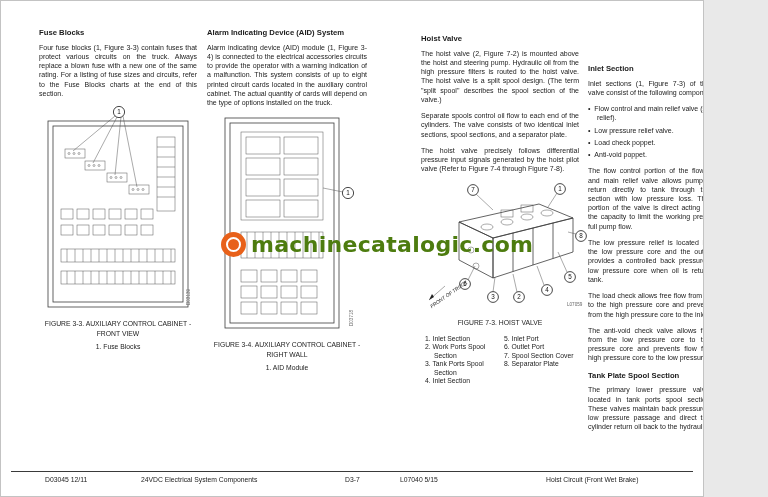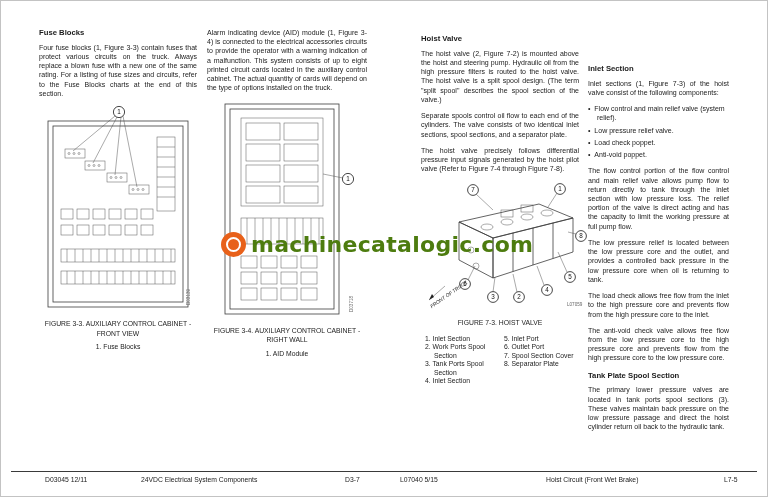--- a/index.html
+++ b/index.html
@@ -1,17 +1,17 @@
 <!DOCTYPE html>
 <html><head>
 <meta charset="utf-8">
 <style>
   html,body { margin:0; padding:0; background:#e9e9e9; }
   .page {
-    position:relative; width:768px; height:497px; background:#ffffff;
+    position:relative; width:704px; height:497px; background:#ffffff;
     border:1px solid #c3c3c3; box-sizing:border-box; overflow:hidden;
     font-family:"Liberation Sans", sans-serif; color:#1b1b1b;
   }
   .col { position:absolute; top:27px; }
   .col-1 { left:38px;  width:158px; }
   .col-2 { left:206px; width:160px; }
   .col-3 { left:420px; width:158px;margin-top:6px; }
   .col-4 { left:587px; width:141px;margin-top:36px; }
 
   .sec-heading { font-size:7.7px; font-weight:bold; margin:0 0 5px 0; line-height:1.25; }
@@ -159,20 +159,21 @@
             <line x1="128" y1="166" x2="128" y2="179"></line>
         </g>
         <text class="tiny-code" transform="rotate(-90 147 200)" x="147" y="200">D03139</text>
       </svg>
       <div class="fig-caption">FIGURE 3-3. AUXILIARY CONTROL CABINET - FRONT VIEW</div>
       <div class="fig-legend-single">1. Fuse Blocks</div>
     </div>
   </div>
 
   <div class="col col-2">
+    <div class="sec-heading">Alarm Indicating Device (AID) System</div>
     <p class="body-p">Alarm indicating device (AID) module (1, Figure 3-4) is connected to the electrical accessories circuits to provide the operator with a warning indication of a malfunction. This system consists of up to eight printed circuit cards located in the auxiliary control cabinet. The actual quantity of cards will depend on the type of options installed on the truck.</p>
 
     <div class="figure-wrap">
       <svg width="140" height="220" viewBox="0 0 140 220">
         <rect class="draw" x="8" y="4" width="114" height="210"></rect>
         <rect class="draw" x="13" y="9" width="104" height="200"></rect>
 
         <g class="draw-thin">
           <rect x="24" y="18" width="82" height="88"></rect>
           <rect x="29" y="23" width="34" height="17"></rect>

